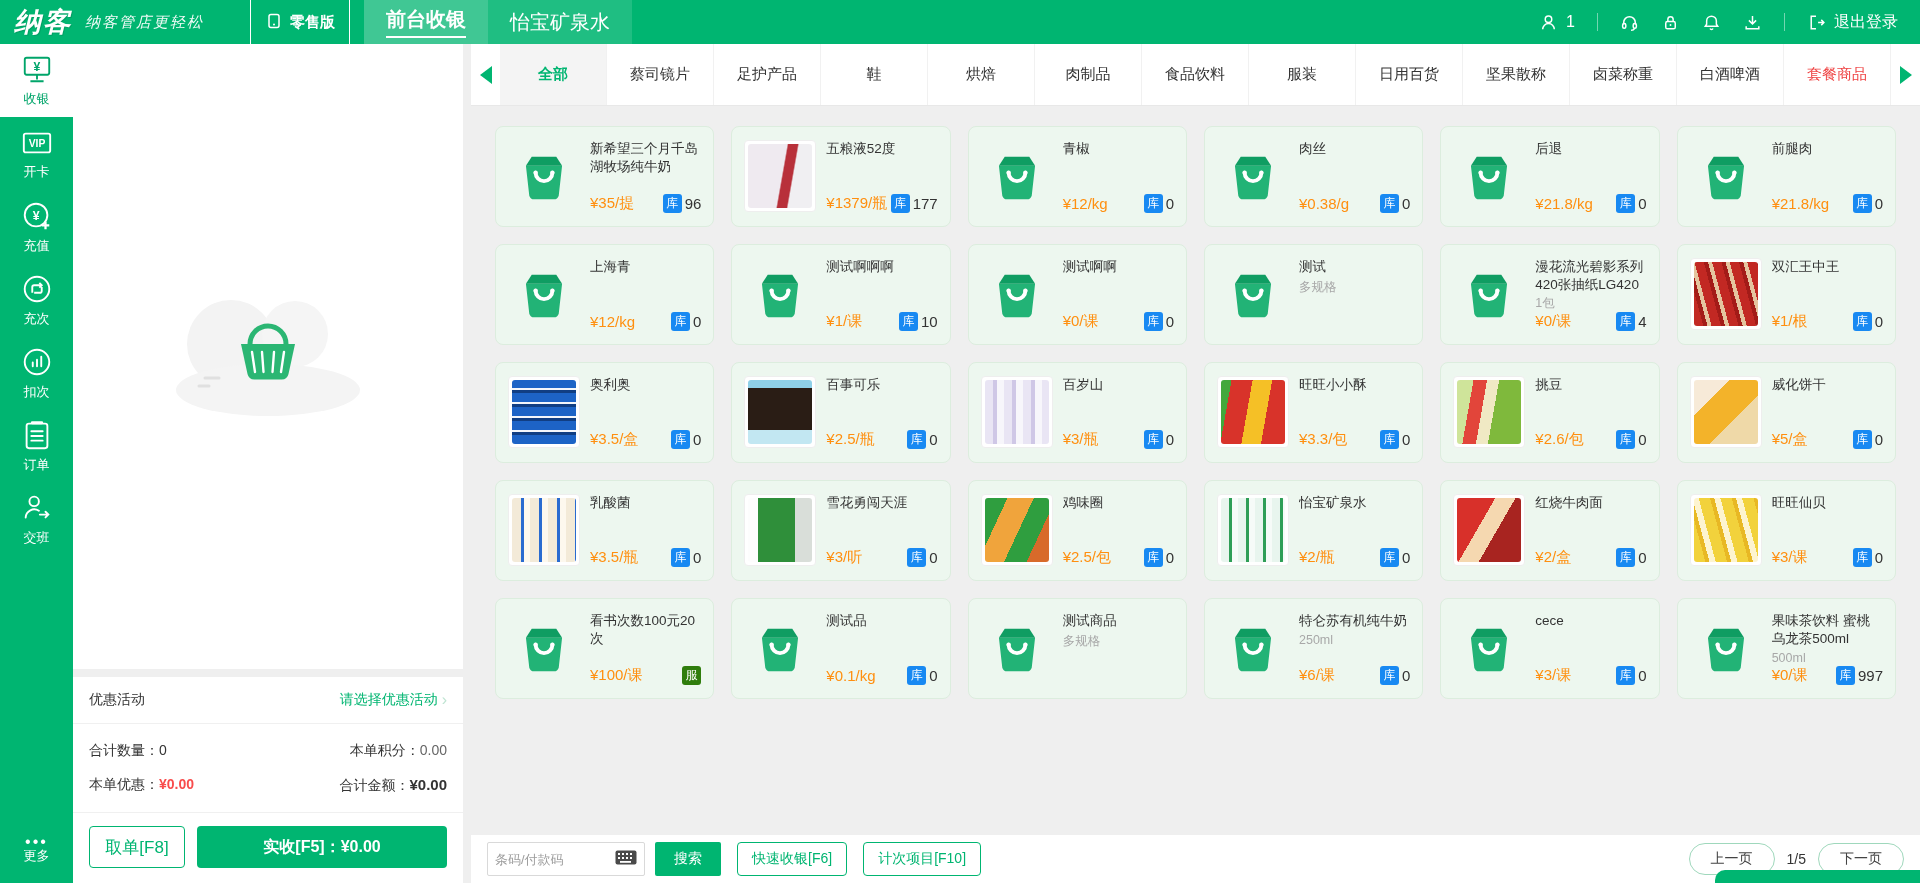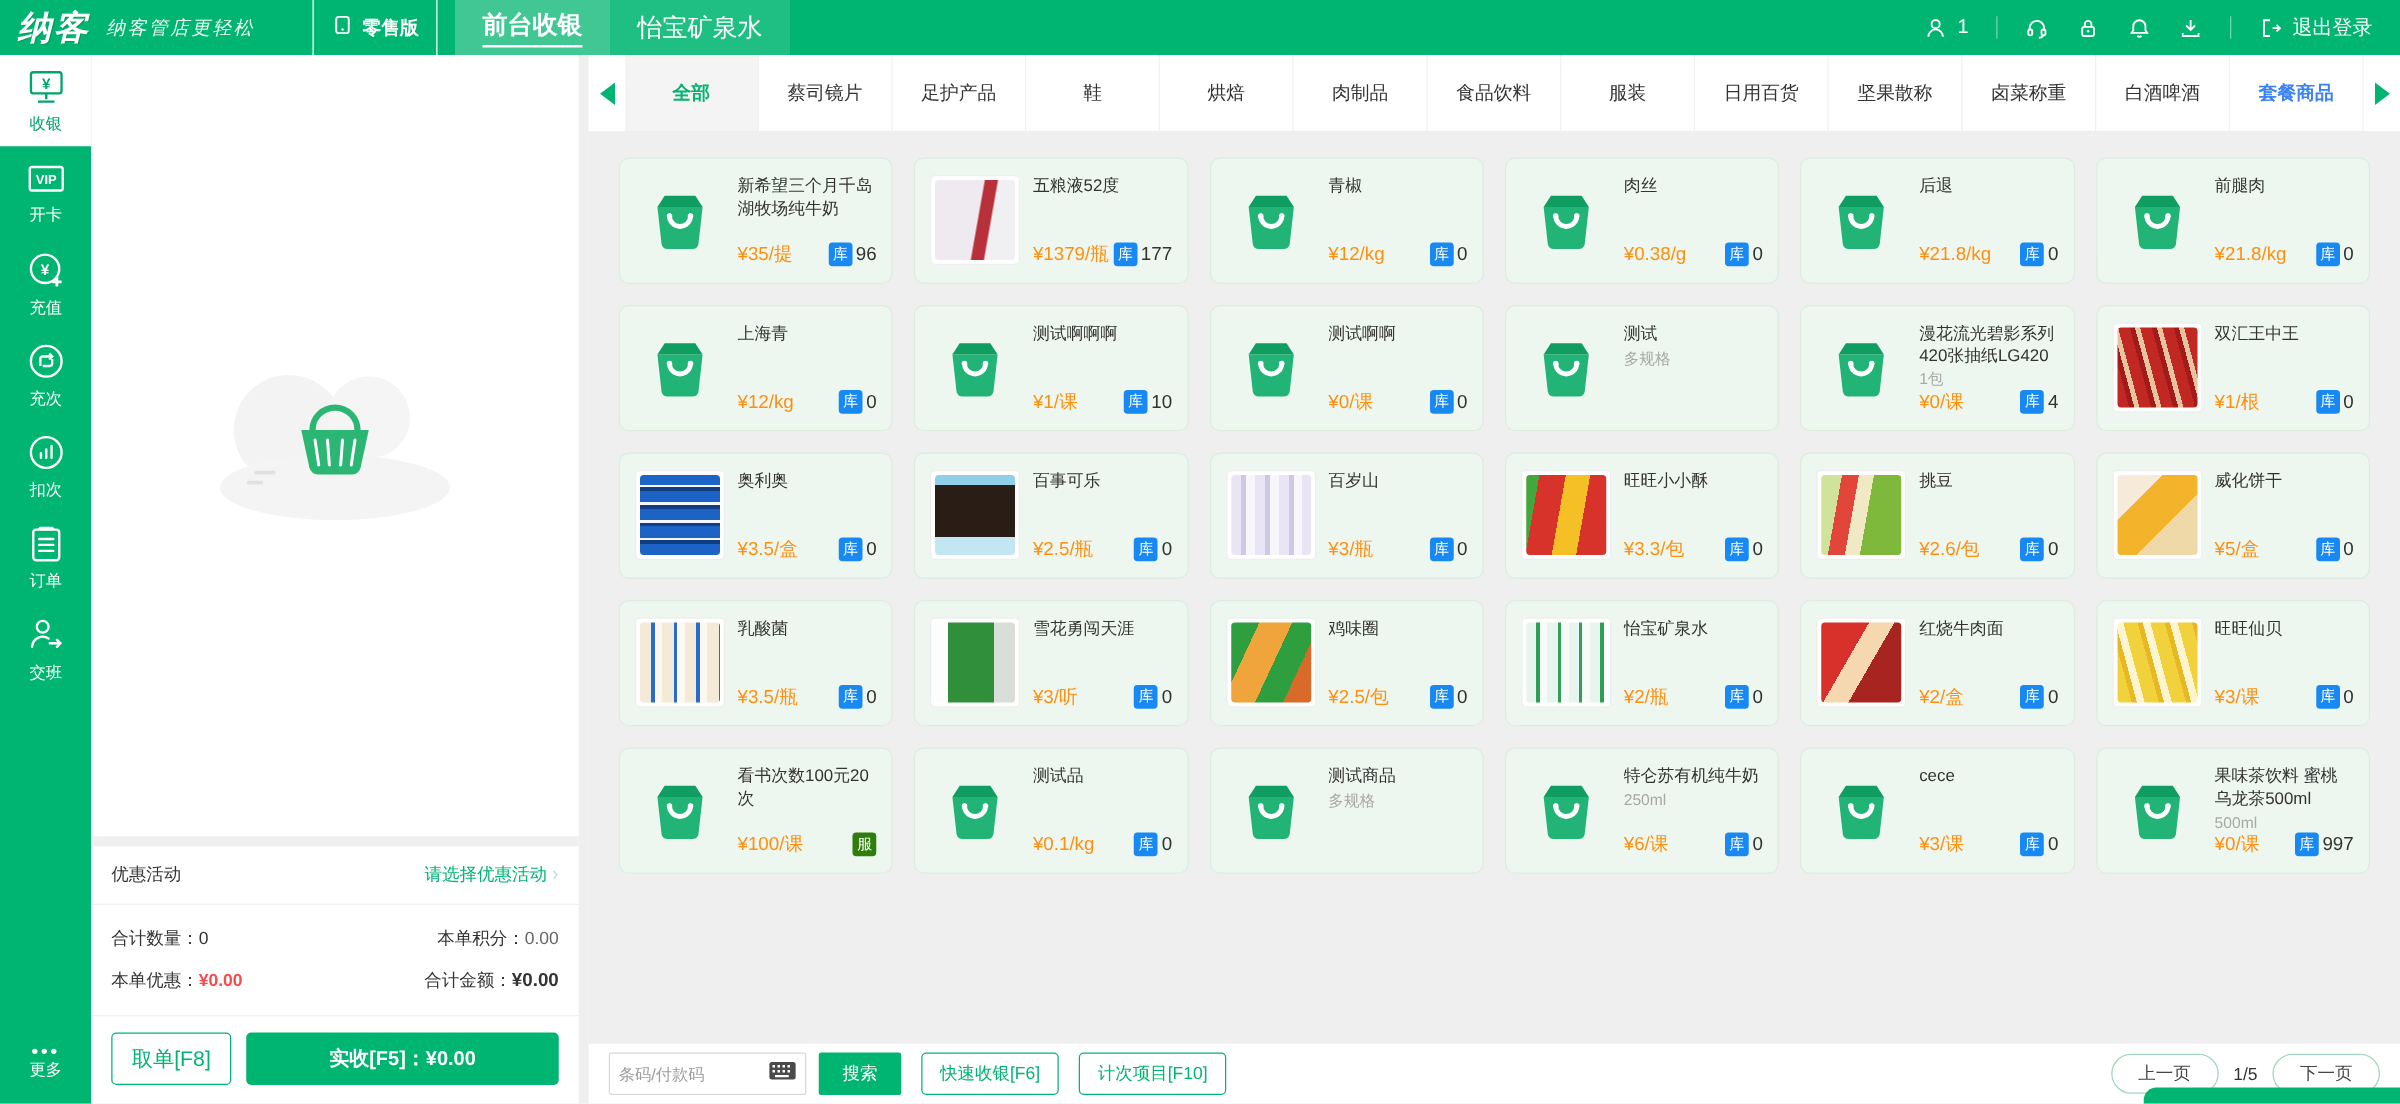--- a/index.html
+++ b/index.html
@@ -67,21 +67,21 @@
   
   .content { flex:1; display:flex; flex-direction:column; min-width:0; background:#efefef; }
   .cats { height:62px; background:#fff; display:flex; align-items:stretch; flex-shrink:0; border-bottom:1px solid #e8e8e8; }
   .cat-arrow { width:29px; display:flex; align-items:center; justify-content:center; cursor:pointer; background:#fff; }
   .tri-l { width:0; height:0; border-top:9px solid transparent; border-bottom:9px solid transparent; border-right:12px solid #00b571; }
   .tri-r { width:0; height:0; border-top:9px solid transparent; border-bottom:9px solid transparent; border-left:12px solid #00b571; }
   .cat-strip { flex:1; display:flex; }
   .cat { flex:1; display:flex; align-items:center; justify-content:center; font-size:15px; color:#333;
          cursor:pointer; border-right:1px solid #f1f1f1; white-space:nowrap; }
   .cat.active { color:#00b571; background:#f4f4f4; font-weight:bold; }
-  .cat.highlight { color:#3b82f6; font-weight:bold; }
+  .cat.highlight { color:#ef4444; font-weight:normal; }
 
   .grid { flex:1; padding:20px 24px 10px; display:grid; grid-template-columns:repeat(6,1fr);
           grid-auto-rows:101px; gap:17px 17px; align-content:start; overflow:hidden; }
   .card { background:#edf7ef; border:1px solid #dcedde; border-radius:8px; padding:13px 12px;
           display:flex; gap:10px; cursor:pointer; overflow:hidden; }
   .thumb { width:72px; height:72px; flex-shrink:0; border-radius:4px; display:flex; align-items:center; justify-content:center; }
   .thumb.photo { background:#fff; border:1px solid #eee; }
   .thumb .inner { width:64px; height:64px; border-radius:3px; }
   .info { flex:1; min-width:0; display:flex; flex-direction:column; }
   .pname { font-size:13.5px; line-height:1.32; color:#333; max-height:36px; overflow:hidden; }

